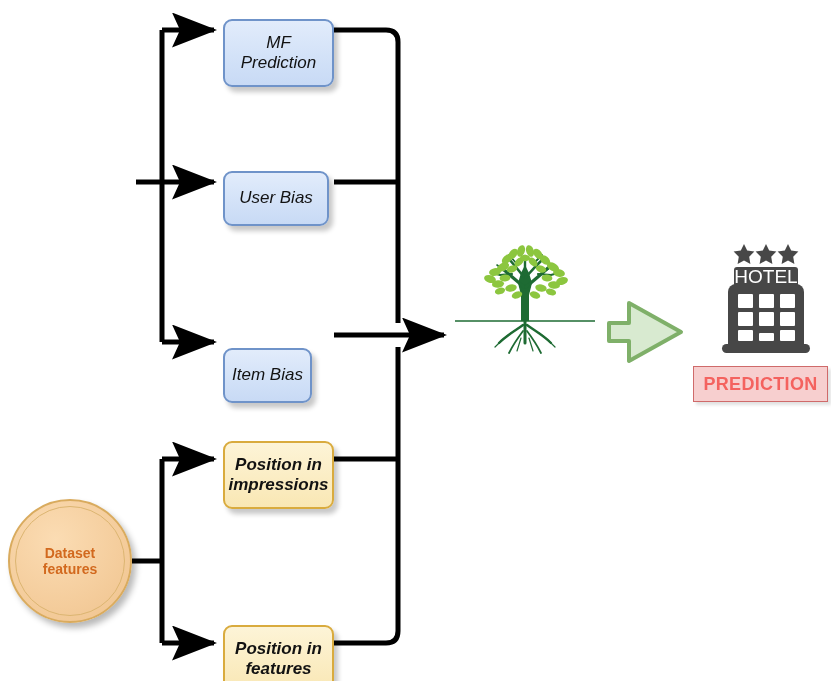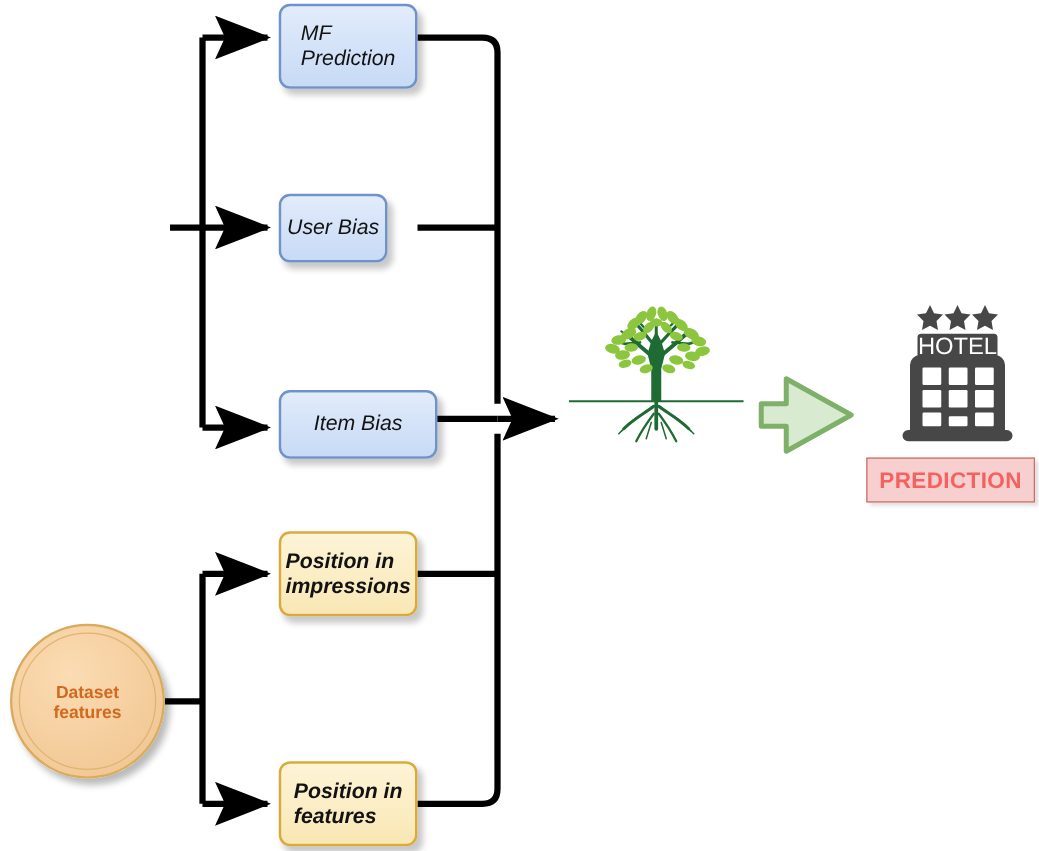--- a/index.html
+++ b/index.html
@@ -77,42 +77,43 @@
     color: #d2691e;
   }
 
   
   .node {
     position: absolute;
     border-radius: 9px;
     display: flex;
     align-items: center;
     justify-content: center;
-    text-align: left;
+    text-align: center;
     box-sizing: border-box;
     font-style: italic;
     font-size: 17px;
     color: #121212;
     line-height: 1.18;
+    margin-top: 16px;
   }
   .node.blue {
     background: linear-gradient(180deg, #e2ecfb 0%, #d3e2f8 55%, #c8daf5 100%);
     border: 2px solid #6f93c9;
     box-shadow: 4px 5px 5px rgba(0,0,0,0.22);
   }
   .node.yellow {
     background: linear-gradient(180deg, #fdf4d7 0%, #fbedc4 55%, #f9e7b4 100%);
     border: 2px solid #d9ab3e;
     box-shadow: 4px 5px 5px rgba(0,0,0,0.22);
     font-weight: bold;
   }
 
   #mf-prediction   { left: 223px; top: 3px;   width: 111px; height: 68px; }
-  #user-bias       { left: 223px; top: 155px; width: 87px; height: 55px; }
-  #item-bias       { left: 223px; top: 312px; width: 127px; height: 55px; }
+  #user-bias       { left: 223px; top: 155px; width: 106px; height: 55px; }
+  #item-bias       { left: 223px; top: 332px; width: 89px; height: 55px; }
   #position-impr   { left: 223px; top: 425px; width: 111px; height: 68px; }
   #position-sess   { left: 223px; top: 609px; width: 111px; height: 68px; }
 
   
   .tagbox {
     position: absolute;
     display: flex;
     align-items: center;
     justify-content: center;
     box-sizing: border-box;

